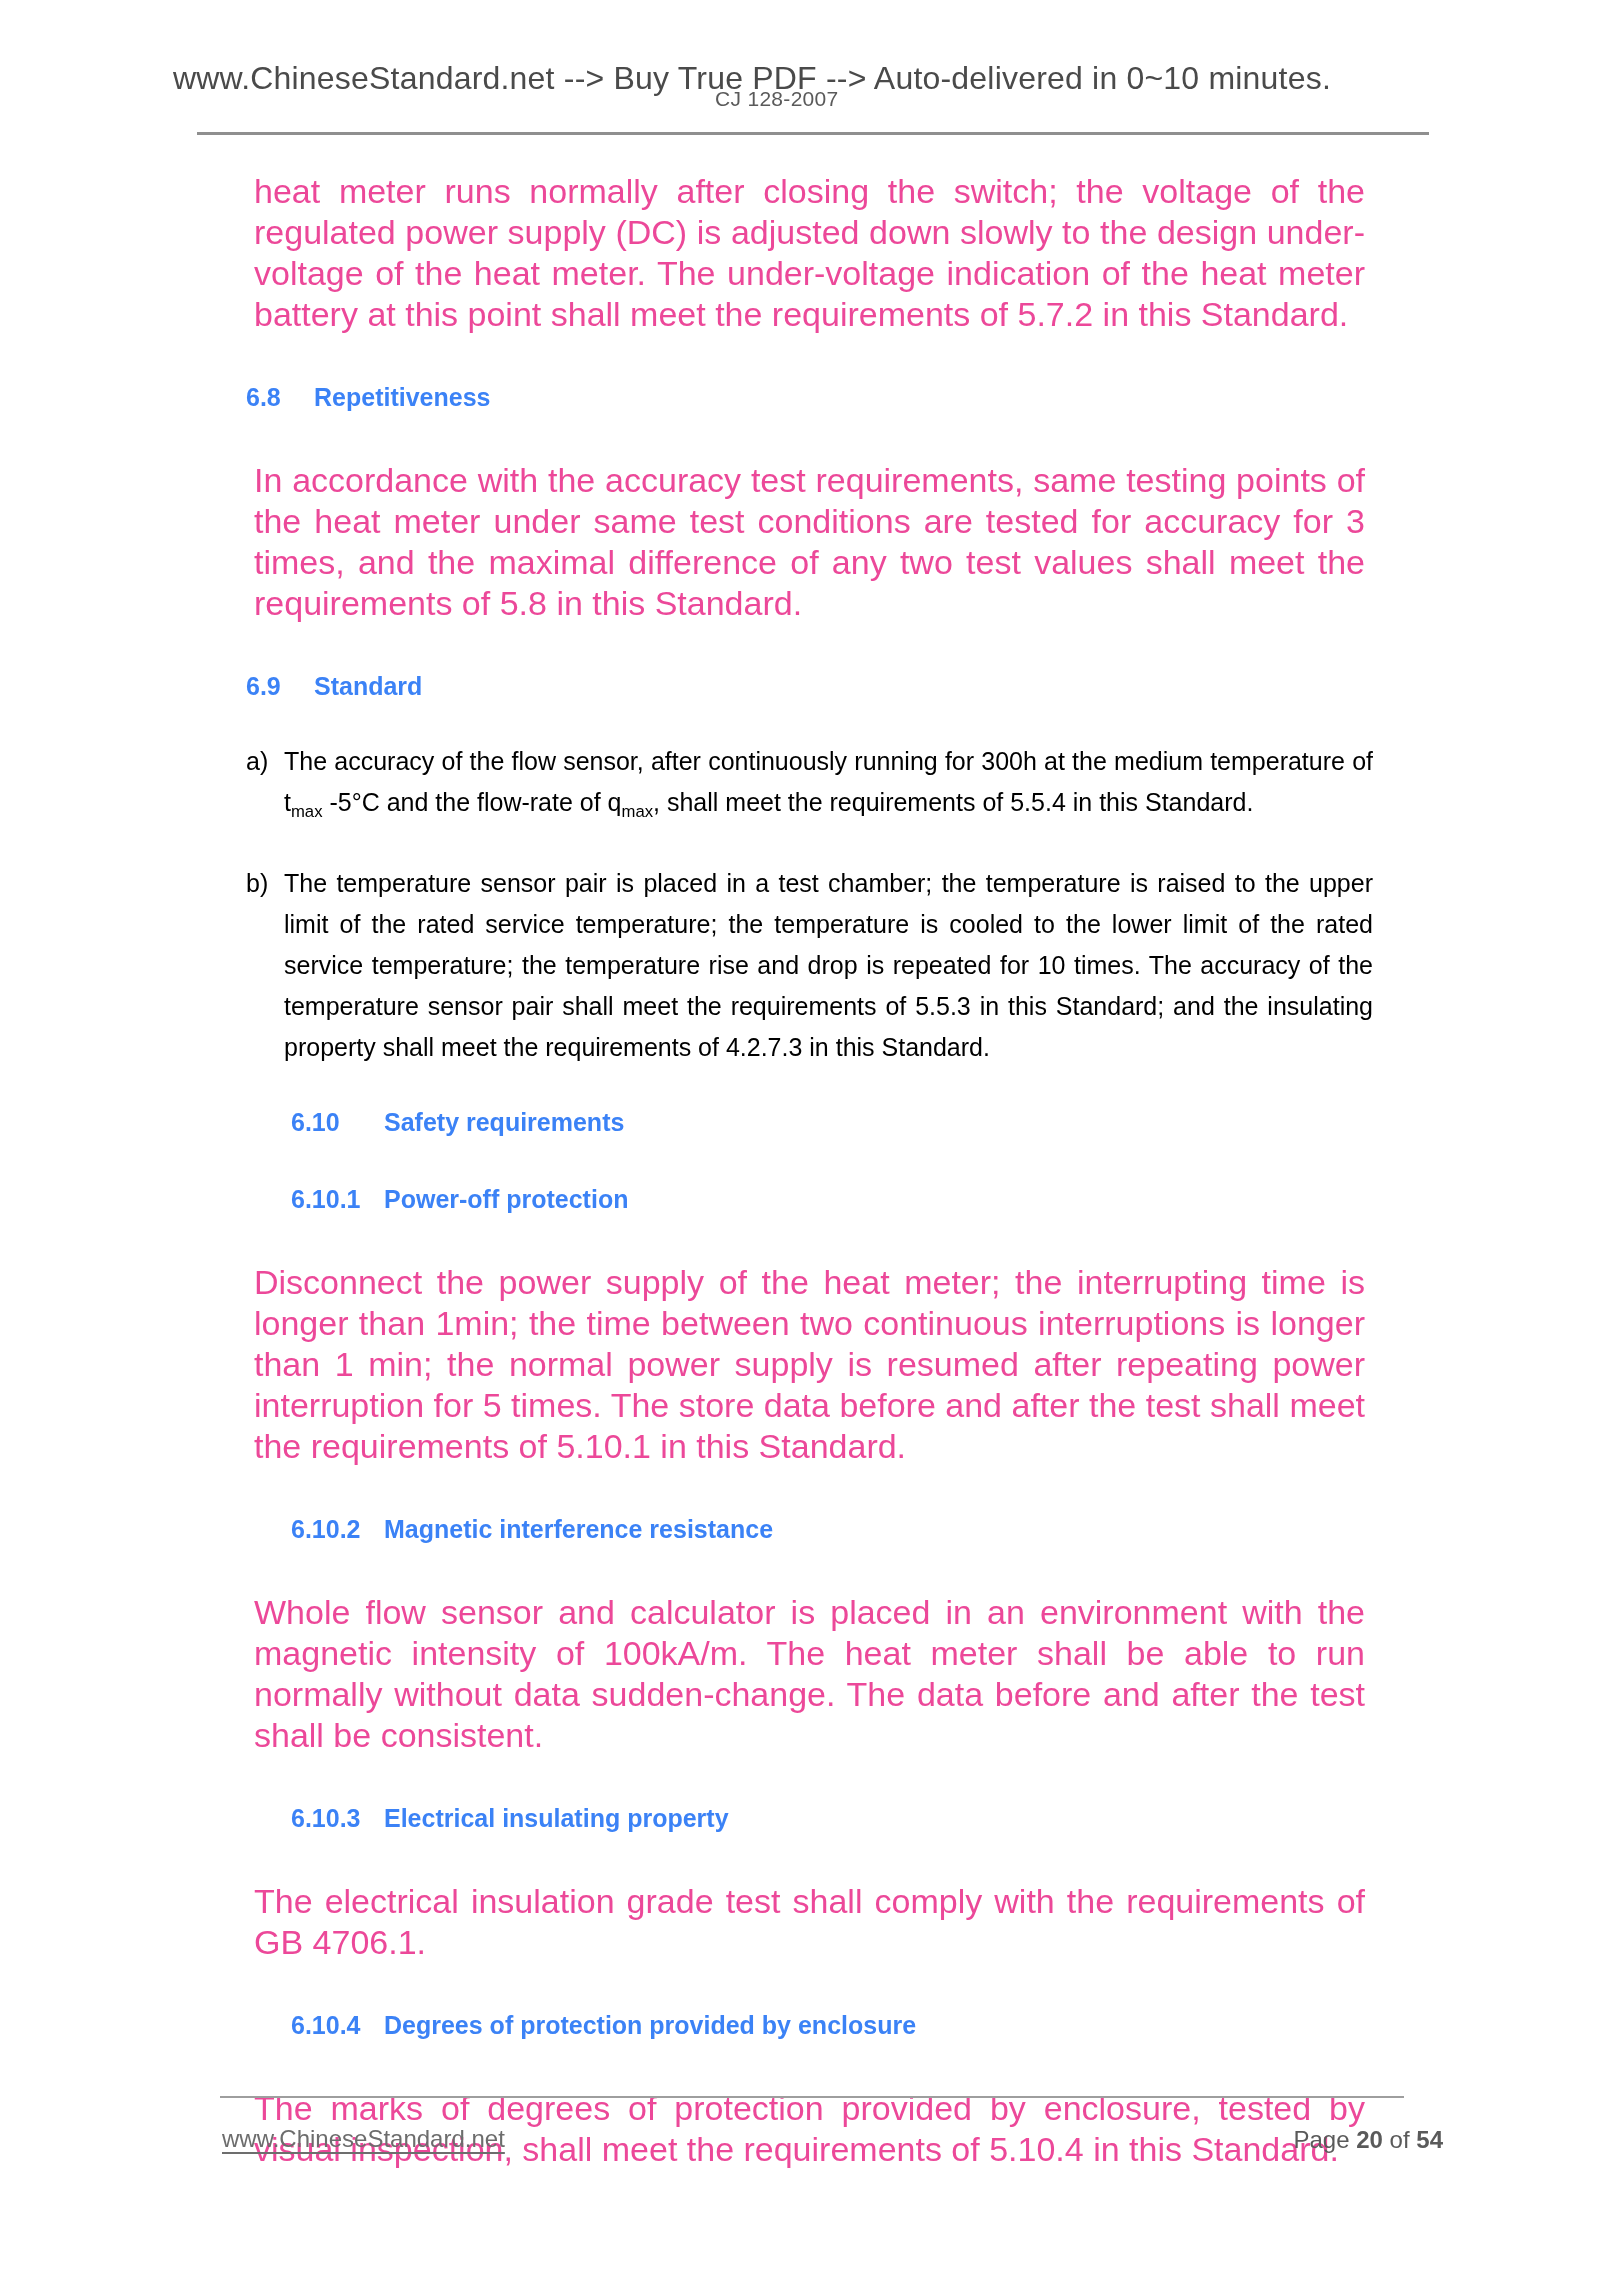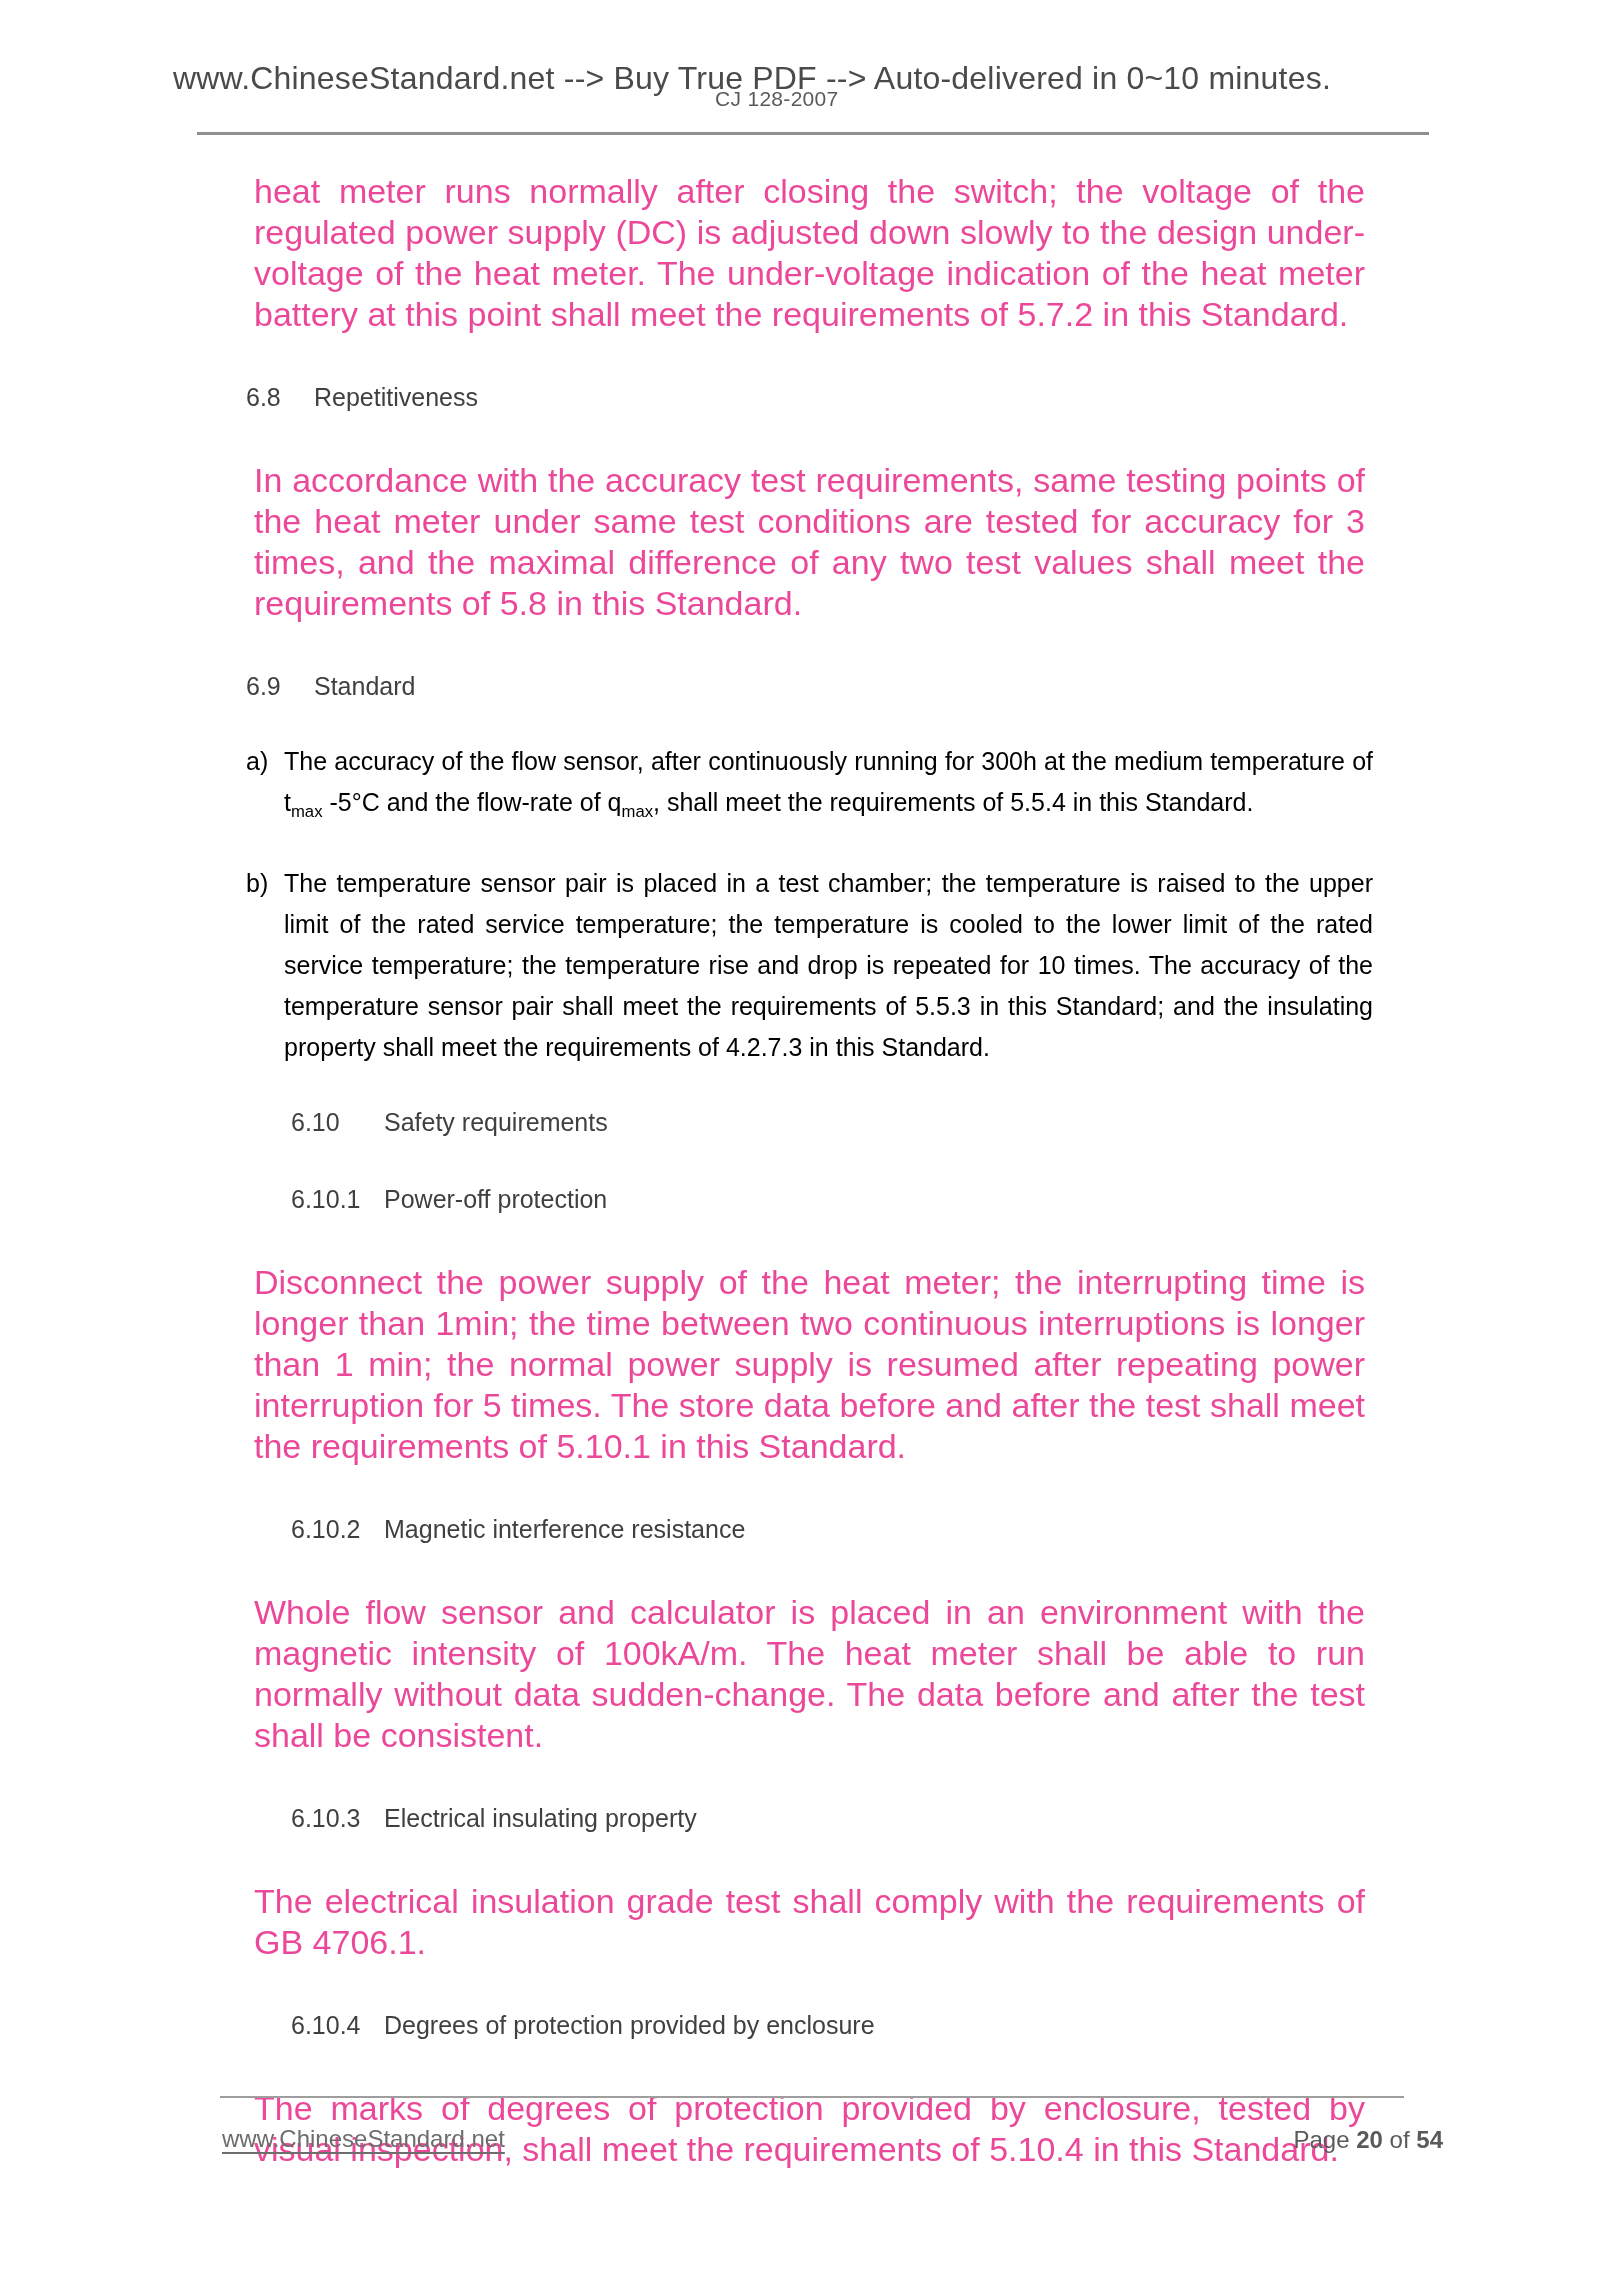--- a/index.html
+++ b/index.html
@@ -69,24 +69,24 @@
     margin: 8px;
     font-size: 34px;
     line-height: 41px;
     text-align: justify;
     text-justify: inter-word;
     color: #ec4899;
   }
 
   h2.heading, h3.heading {
     margin: 0;
-    font-weight: normal;
+    font-weight: bold;
     font-size: 25px;
     line-height: 35px;
-    color: #404040;
+    color: #3b82f6;
     white-space: nowrap;
   }
   .heading .num {
     display: inline-block;
     min-width: 68px;
   }
   .heading .num.wide {
     min-width: 93px;
     margin-left: 45px;
   }

